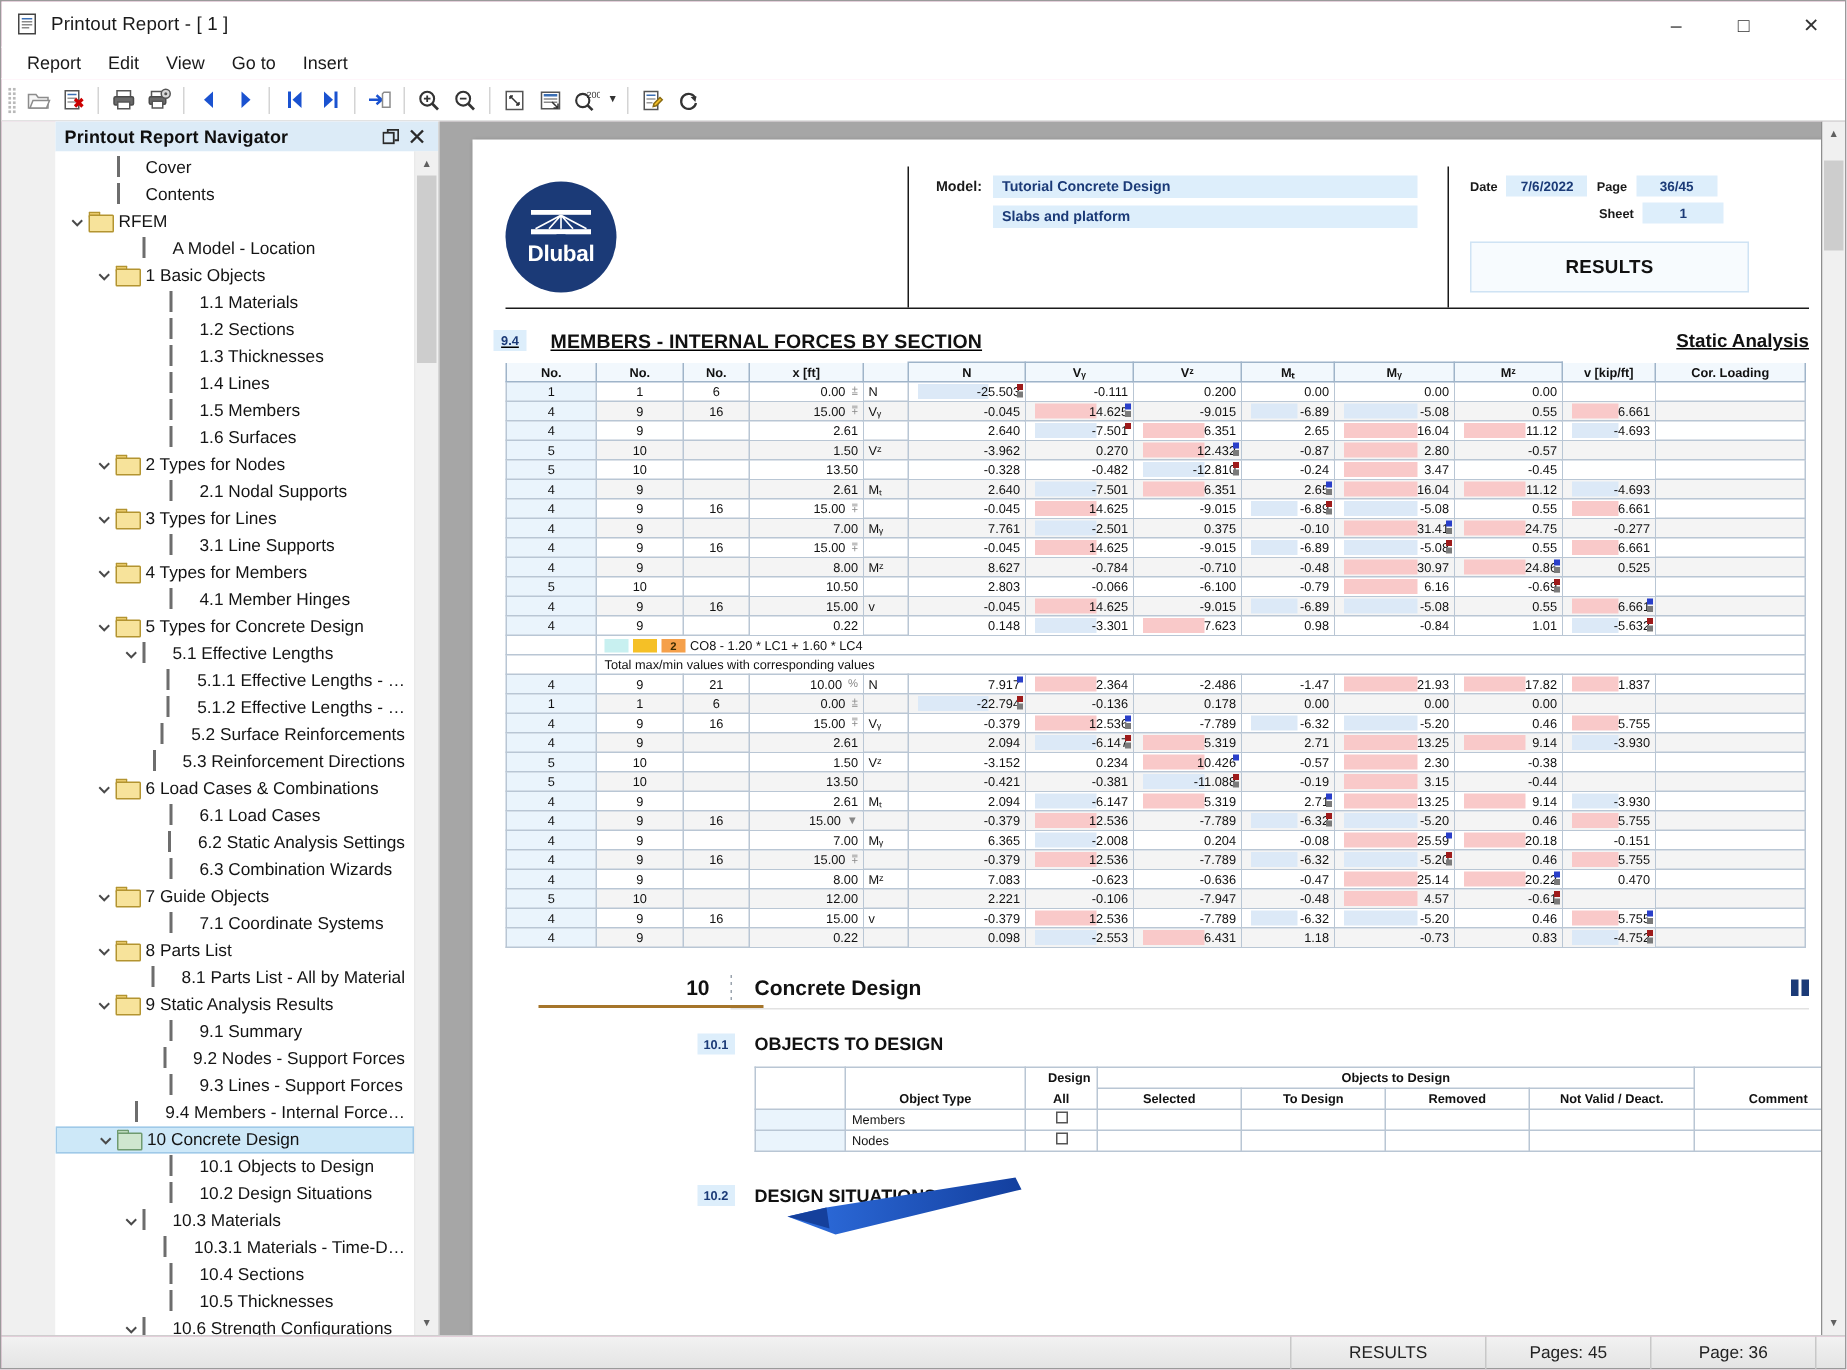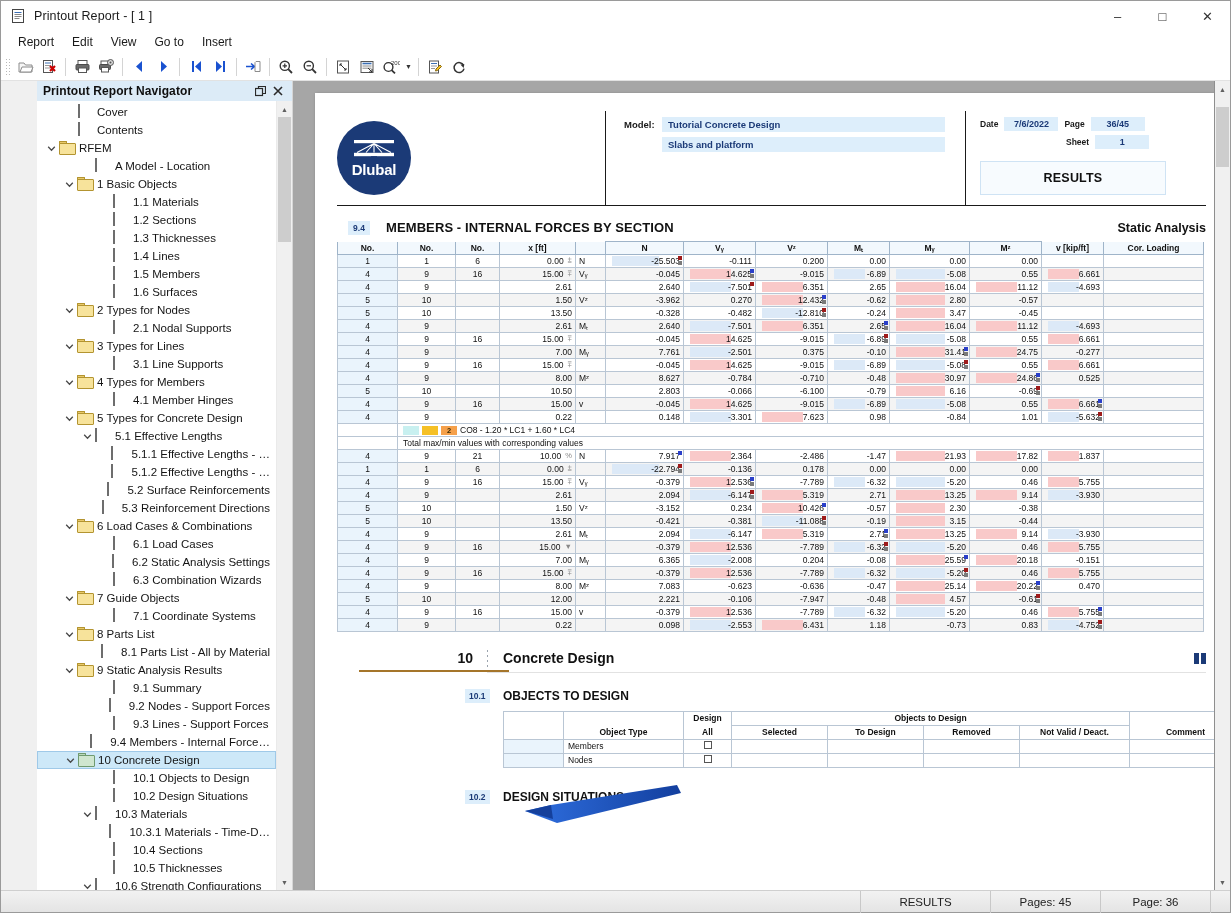--- a/index.html
+++ b/index.html
@@ -238,21 +238,21 @@
     padding:2px 5px;text-align:center;min-width:54px;
   }
   .rp-results-box {
     margin-top: 12px; border: 1px solid #cfe3f4; background:#f7fbfe;
     text-align:center; padding: 9px 0; font-size: 12.5px; font-weight: bold; color:#111;
     letter-spacing: .2px; width: 186px;
   }
   .rp-rule { height:1px; background:#1a1a1a; margin: 0 22px; }
 
   
-  .sec-head { display:flex; align-items:flex-end; padding: 14px 22px 6px 33px; }
+  .sec-head { display:flex; align-items:flex-start; padding: 14px 22px 6px 14px; text-decoration: underline; }
   .sec-num {
     background:#ddeefb; color:#1b3a77; font-size:8.5px; font-weight:bold;
     padding: 2px 5px; margin-right: 16px; min-width: 22px; text-align:center;
   }
   .sec-title { font-size:13px;font-weight:bold;color:#111;letter-spacing:.1px; }
   .sec-right { margin-left:auto; font-size:12.5px;font-weight:bold;color:#111; }
 
   
   table.rt { border-collapse: collapse; width: 830px; margin: 0 22px; table-layout: fixed; }
   table.rt th, table.rt td {
@@ -310,21 +310,21 @@
   .sub-num { font-size:8.5px;font-weight:bold;color:#1b3a77;background:#ddeefb;padding:2px 4px;
              position:absolute; left:128px; }
   .sub-title { font-size:12px;font-weight:bold;color:#111; padding-left:166px;}
 
   table.ot { border-collapse:collapse; margin: 8px 22px 0 188px; width: 700px; table-layout:fixed;}
   table.ot th, table.ot td {
     border:1px solid #b9c6d4; font-size:8.5px; color:#111; height:13px; line-height:13px;
     padding:0 4px; font-weight:normal;
   }
   table.ot th { background:#ffffff; font-weight:bold; text-align:center; }
-  table.ot th.nb { border-bottom:none; }
+  table.ot th.nb { border-bottom:none;text-align:right; }
   table.ot th.nt { border-top:none; }
   table.ot tr.alt td { background:#f4f4f4; }
   td.firstcol { background:#eaf4fc !important; }
   .chk { width:8px;height:8px;border:1px solid #555;display:inline-block;background:#fff;position:relative;}
   .chk.on:before{content:"";position:absolute;left:0;top:0;right:0;bottom:0;
     background:linear-gradient(45deg,transparent 45%,#333 45%,#333 55%,transparent 55%),
                linear-gradient(-45deg,transparent 45%,#333 45%,#333 55%,transparent 55%);}
 
   
   .annot-arrow { position:absolute; left:214px; top:700px; width:175px; height:60px; pointer-events:none; z-index:50;}
@@ -1007,21 +1007,21 @@
                     <td class="ctr">10</td>
                     <td class="ctr"></td>
                     <td class="num">1.50</td>
                     <td class="lft">Vᶻ</td>
                     <td class="num"><span class="cellv">-3.962</span></td>
                     <td class="num"><span class="cellv">0.270</span></td>
                     <td class="num"><span class="bar red" style="left:6px;right:24px"></span><span class="cellv">12.432</span><span class="mk">
                         <i class="b"></i>
                         <i class="g"></i>
                       </span></td>
-                    <td class="num"><span class="cellv">-0.62</span></td>
+                    <td class="num"><span class="cellv">-0.87</span></td>
                     <td class="num"><span class="bar red" style="left:6px;right:24px"></span><span class="cellv">2.80</span></td>
                     <td class="num"><span class="cellv">-0.57</span></td>
                     <td class="num"></td>
                     <td class="lft"></td>
                   </tr>
                   <tr class="r-norm">
                     <td class="secno">5</td>
                     <td class="ctr">10</td>
                     <td class="ctr"></td>
                     <td class="num">13.50</td>

